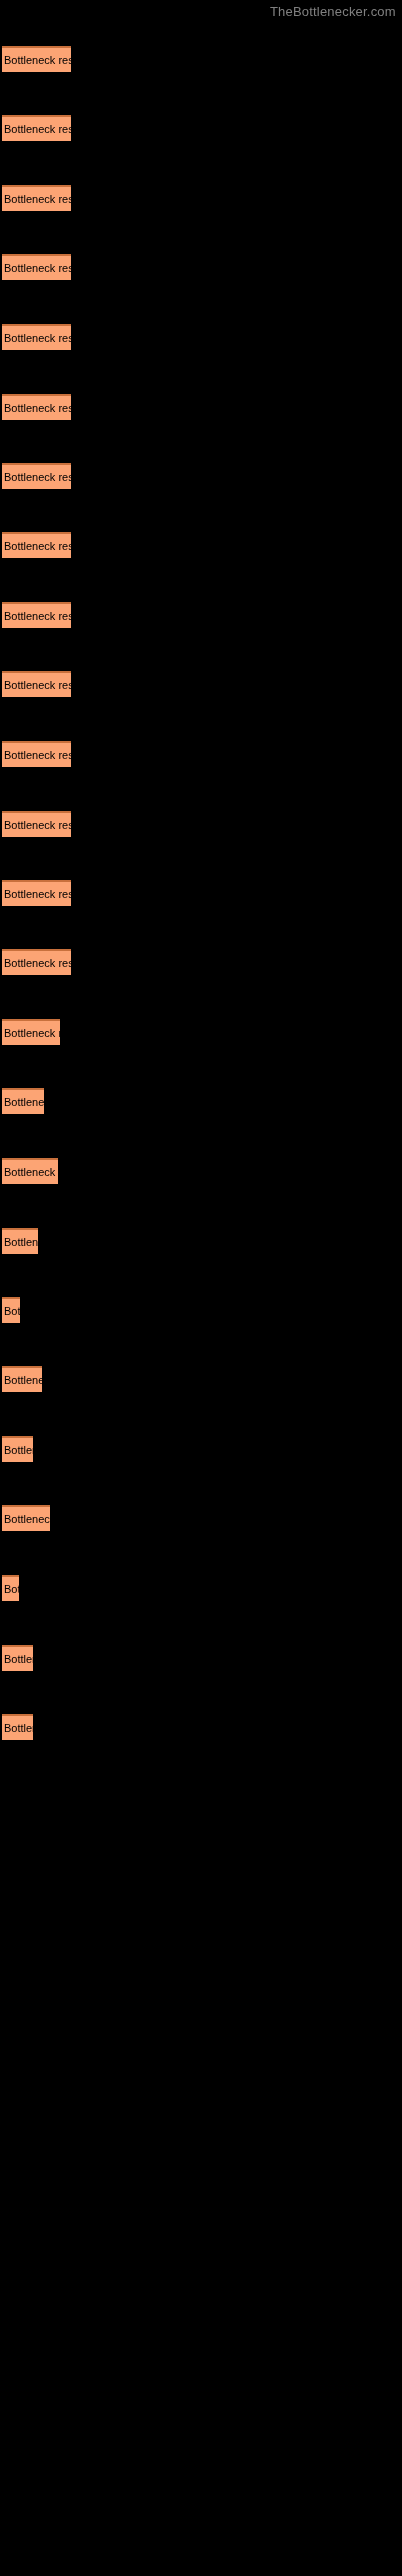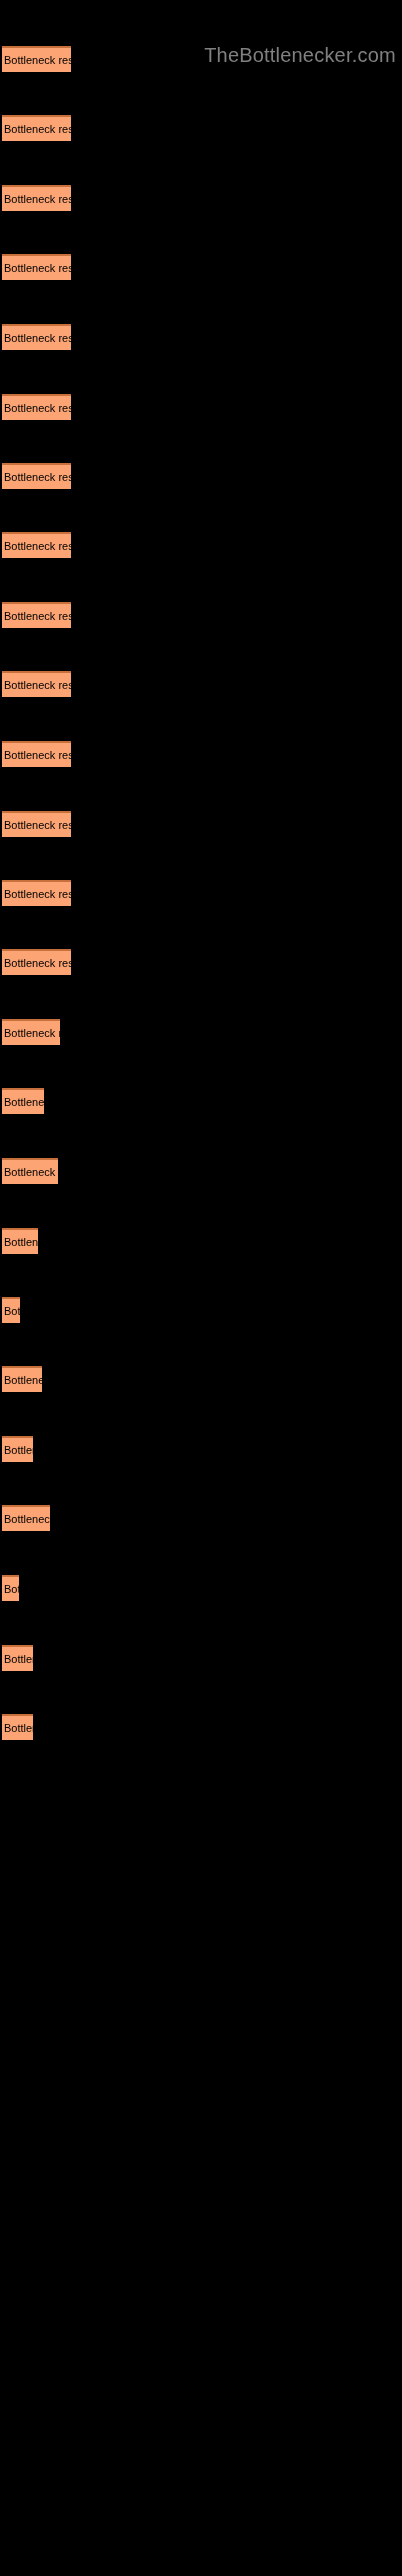--- a/index.html
+++ b/index.html
@@ -24,27 +24,26 @@
     width: 403px;
     height: 2576px;
     background: #000000;
   }
 
   #site-title {
     position: absolute;
     right: 7.2px;
     top: 1.6px;
     font-family: "Liberation Sans", sans-serif;
-    font-size: 20px;
+    font-size: 13px;
     line-height: 19.3px;
     color: #808080;
     letter-spacing: 0.2px;
     white-space: nowrap;
     text-align: left;
-    margin-top: 44px;
   }
 
   #plot-area {
     position: absolute;
     left: 0;
     top: 0;
     width: 403px;
     height: 2576px;
   }
 

